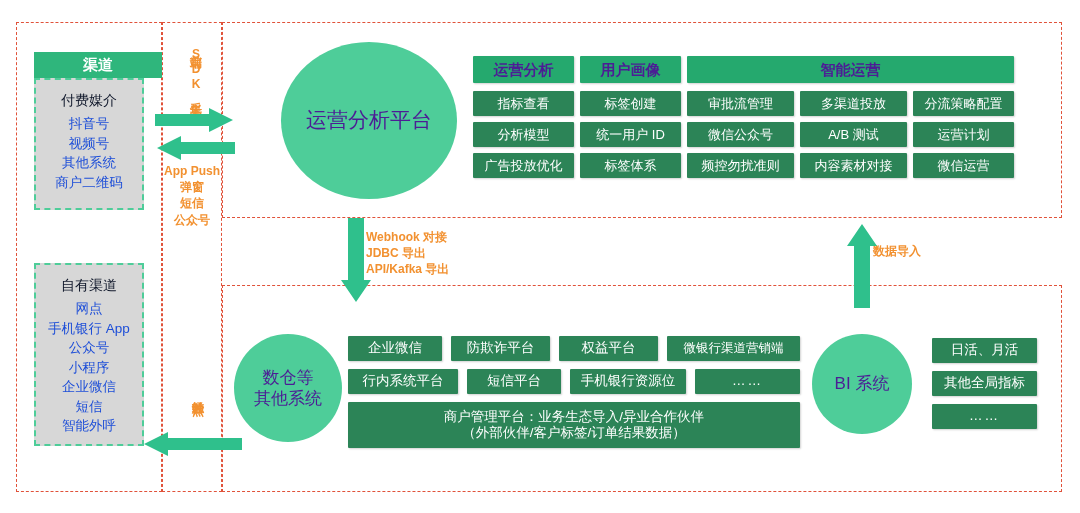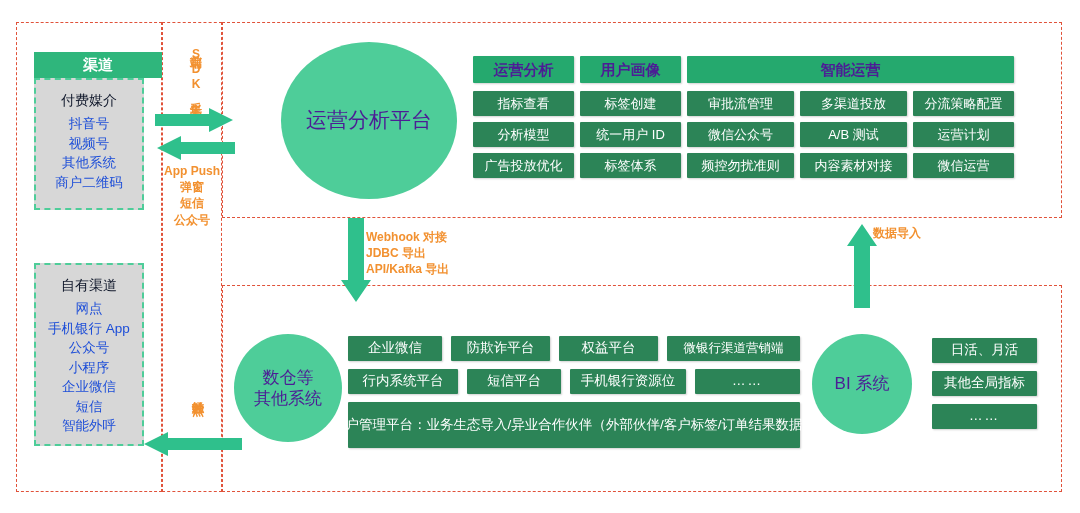--- a/index.html
+++ b/index.html
@@ -98,21 +98,21 @@
   #cap-matrix{position:absolute;}
   .cap-hdr-row{display:flex;gap:6px;margin-bottom:8px;}
   .cap-row{display:flex;gap:6px;margin-bottom:6px;}
   .cap-hdr-row .hdr-bar{height:27px;font-size:15px;border-radius:1px;}
   .cap-row .cell{height:25px;font-size:13px;border-radius:1px;}
 
   
   #plat-grid{position:absolute;}
   .plat-row{display:flex;gap:9px;margin-bottom:8px;}
   .plat-row .cell{height:25px;font-size:13.5px;border-radius:1px;}
-  .plat-wide{height:46px;font-size:13.5px;border-radius:1px;flex-direction:row;}
+  .plat-wide{height:46px;font-size:13.5px;border-radius:1px;flex-direction:column;}
   .plat-wide span{display:block;}
 
   
   #bi-metrics{position:absolute;display:flex;flex-direction:column;gap:8px;}
   #bi-metrics .cell{height:25px;width:105px;font-size:13.5px;border-radius:1px;}
   .dots{letter-spacing:2px;}
 </style>
 </head>
 <body>
 
@@ -151,21 +151,21 @@
 
   <div class="olabel" style="left:160px;top:163px;width:64px;">App Push
 弹窗
 短信
 公众号</div>
 
   <div class="olabel" style="left:366px;top:229px;width:112px;text-align:left;">Webhook 对接
 JDBC 导出
 API/Kafka 导出</div>
 
-  <div class="olabel" style="left:873px;top:225px;width:60px;text-align:left;">数据导入</div>
+  <div class="olabel" style="left:873px;top:243px;width:60px;text-align:left;">数据导入</div>
 
   <div class="olabel vert" style="left:186px;top:364px;width:18px;height:58px;">经营触点</div>
 
   <svg class="arrow-svg" style="left:155px;top:108px;width:80px;height:24px;" viewBox="0 0 80 24">
     <polygon points="0,6 54,6 54,0 78,12 54,24 54,18 0,18" fill="#2fc08c"></polygon>
   </svg>
 
   <svg class="arrow-svg" style="left:155px;top:136px;width:80px;height:24px;" viewBox="0 0 80 24">
     <polygon points="80,6 26,6 26,0 2,12 26,24 26,18 80,18" fill="#2fc08c"></polygon>
   </svg>

